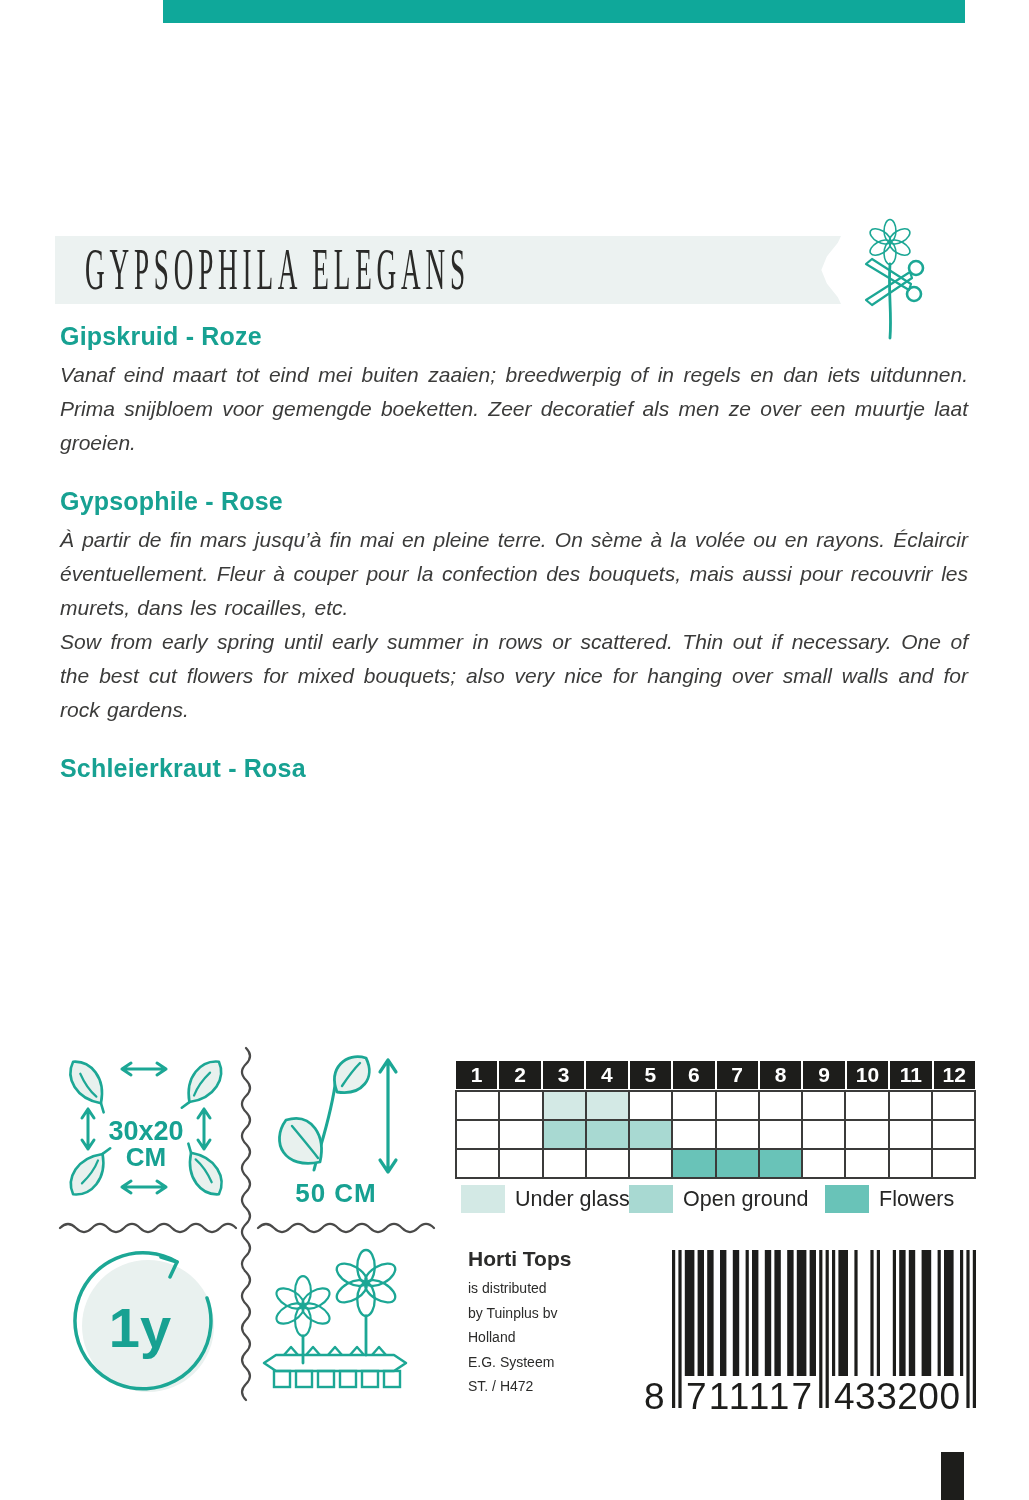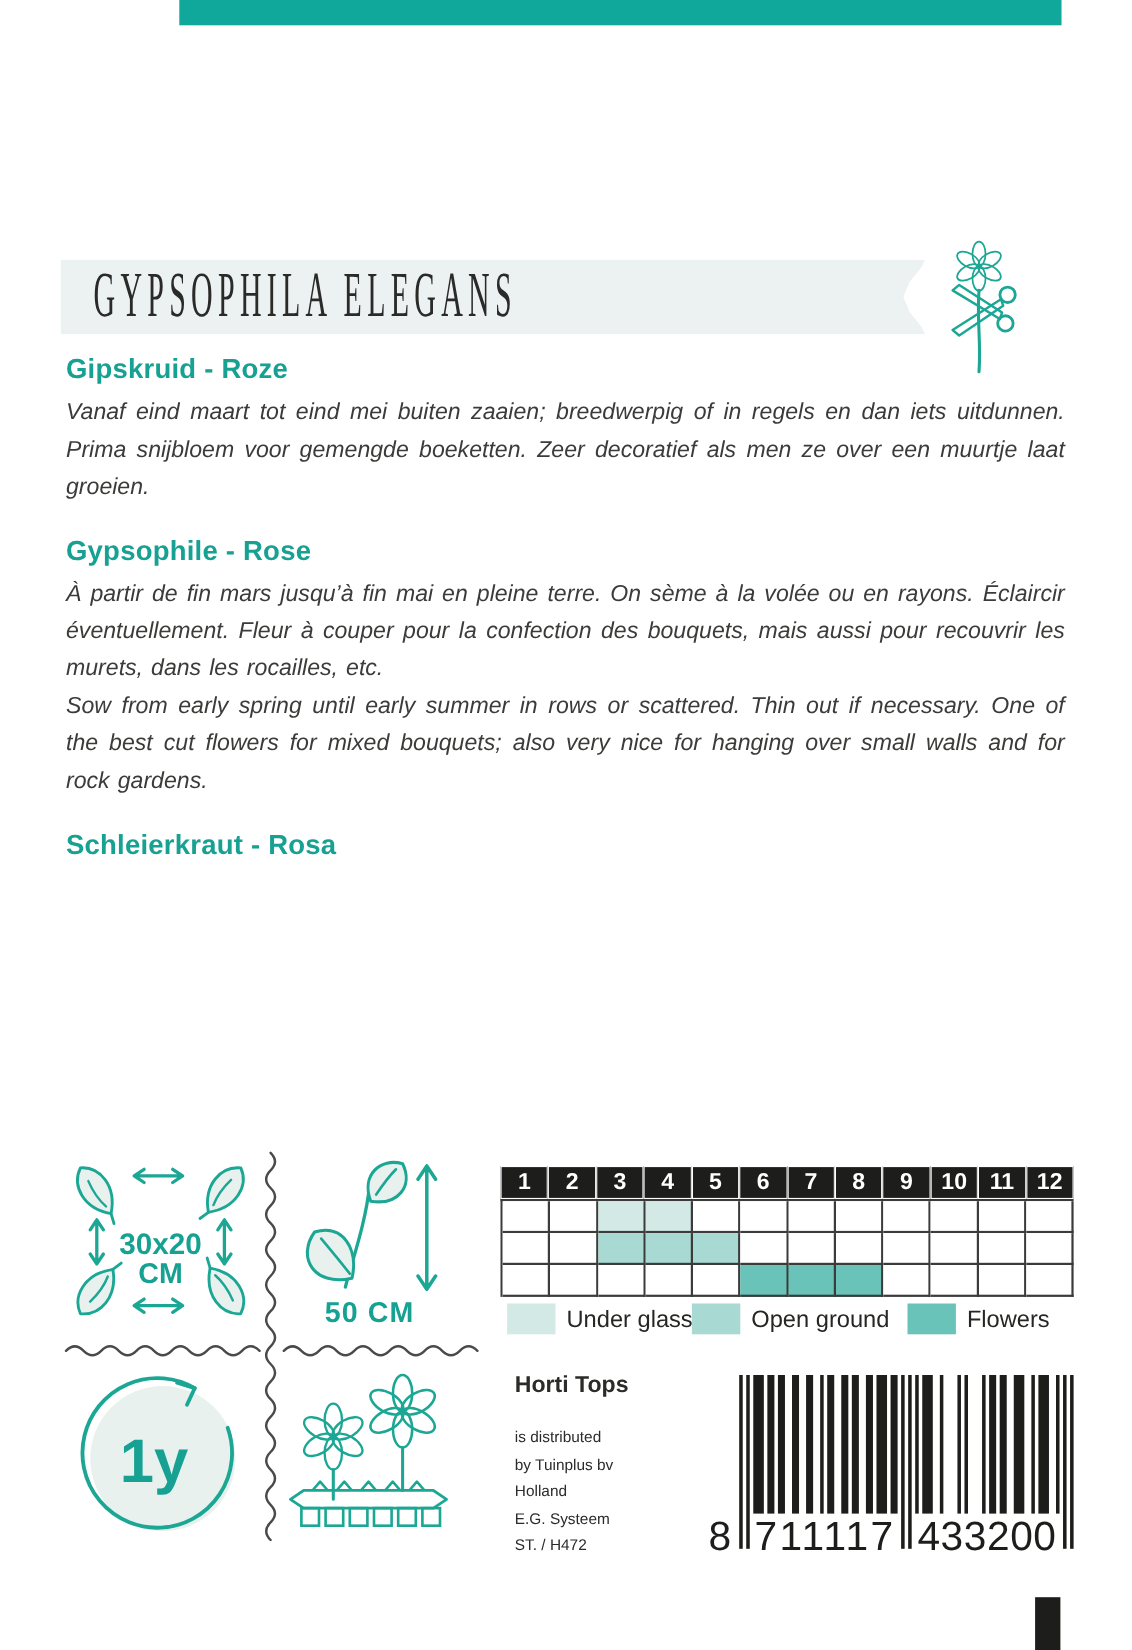--- a/index.html
+++ b/index.html
@@ -49,21 +49,21 @@
   .cal-grid{position:absolute;left:455px;top:1090px;width:521px;display:grid;
             grid-template-columns:repeat(12,1fr);grid-auto-rows:29px;
             border-left:2px solid #3b3b3a;border-top:2px solid #3b3b3a;box-sizing:border-box;}
   .cal-c{border-right:2px solid #3b3b3a;border-bottom:2px solid #3b3b3a;box-sizing:border-box;background:#fff;}
   .legend{position:absolute;left:455px;top:1185px;width:521px;height:30px;}
   .leg-item{position:absolute;top:0;display:flex;align-items:center;gap:10px;}
   .leg-swatch{width:44px;height:28px;display:inline-block;}
   .leg-label{font-size:21.5px;color:#262625;}
 
   .distributor{position:absolute;left:468px;top:1247px;width:180px;color:#2b2b2a;}
-  .dist-brand{font-weight:bold;font-size:21px;margin-bottom:23px;}
+  .dist-brand{font-weight:bold;font-size:21px;margin-bottom:5px;}
   .dist-line{font-size:14px;line-height:24.5px;}
 
   .barcode{position:absolute;left:636px;top:1246px;}
   .bc-digit{font-family:"Liberation Sans",sans-serif;font-size:37px;fill:#1d1d1b;}
 
   .corner-mark{position:absolute;left:941px;top:1452px;width:23px;height:48px;background:var(--black);}
 </style>
 </head>
 <body>
 

